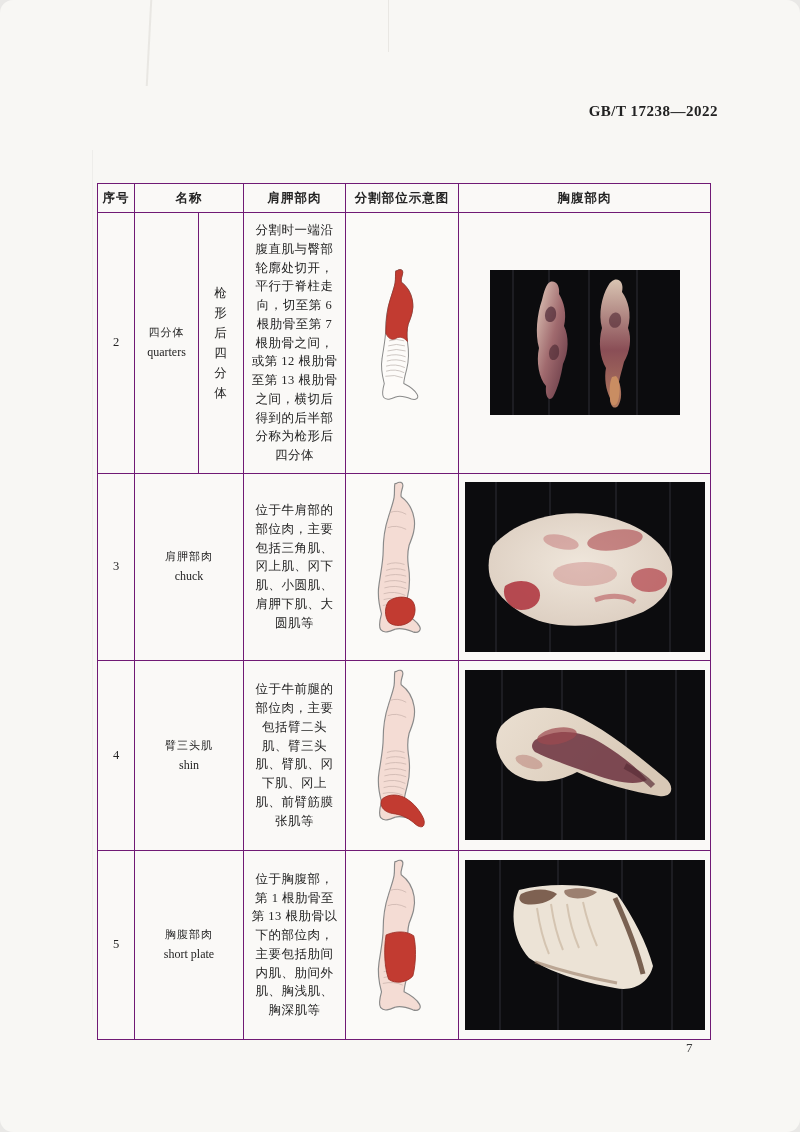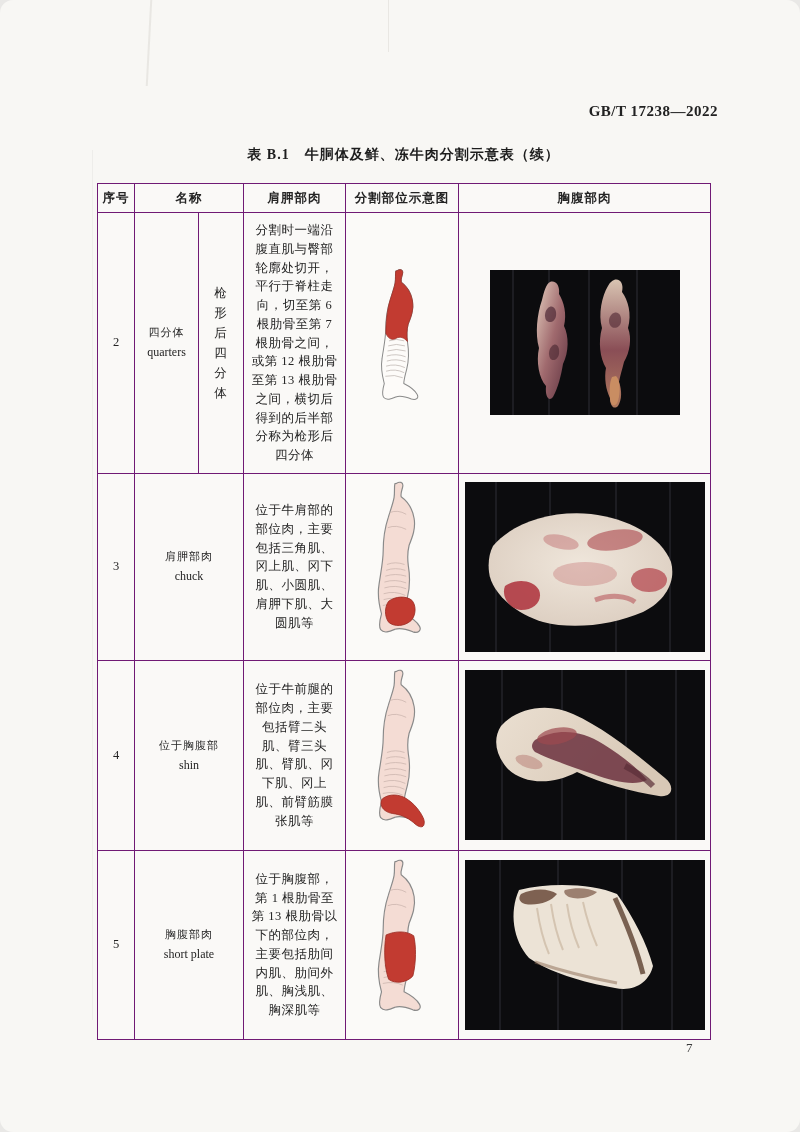--- a/index.html
+++ b/index.html
@@ -74,21 +74,20 @@
 </head>
 <body>
 
 <div class="page">
 
   <div class="artifact art-1"></div>
   <div class="artifact art-2"></div>
   <div class="artifact art-3"></div>
 
   <div class="doc-number">GB/T 17238—2022</div>
-  <div class="table-title">表 B.1　牛胴体及鲜、冻牛肉分割示意表（续）</div>
 
   <table class="std-table">
     <colgroup>
       <col style="width:37px">
         <col style="width:64px">
         <col style="width:45px">
       <col style="width:102px">
         <col style="width:113px">
         <col style="width:252px">
     </colgroup>
@@ -204,21 +203,21 @@
           <ellipse cx="120" cy="92" rx="32" ry="12" fill="#c67878" opacity=".4"></ellipse>
           <ellipse cx="96" cy="60" rx="18" ry="7" fill="#b95a60" opacity=".4" transform="rotate(12 96 60)"></ellipse>
           <path d="M130,118 C146,112 162,114 170,120" stroke="#b04048" stroke-width="5" fill="none" opacity=".5"></path>
         </svg>
       </td>
     </tr>
 
     <tr class="row-4">
       <td class="cell-index">4</td>
       <td class="cell-name" colspan="2">
-        <div class="name-cn">位于胸腹部</div>
+        <div class="name-cn">臂三头肌</div>
         <div class="name-en">shin</div>
       </td>
       <td class="cell-desc">位于牛前腿的部位肉，主要包括臂二头肌、臂三头肌、臂肌、冈下肌、冈上肌、前臂筋膜张肌等</td>
       <td class="cell-diagram">
         <svg width="92" height="176" viewBox="0 0 110 210">
           <path d="M48.5,5 C52,2.5 56.5,3.5 56,8 C55.5,12.5 53,16 54,21 C61,26 67.5,35 69.5,47 C71.5,59 67.5,69 63.5,79 C61.5,87 61.5,95 62.5,103 C64.5,115 64.5,129 61.5,141 C59.5,149 57.5,155 57.5,161 C63.5,164 72,169 76,176 C78.5,181 74.5,184.5 68,182.5 C60.5,179.5 52.5,177.5 46.5,179.5 C40.5,182 33.5,185 29.5,180 C26.5,175 28.5,168 30.5,161 C27.5,150 25.5,138 27.5,126 C29.5,112 32.5,98 32.5,86 C32.5,72 34.5,58 38.5,46 C41.5,36 44.5,28 45.5,22 C46.5,16 45.5,9 46.5,5.5 Z" fill="#f4dcd4" stroke="#8a8a8a" stroke-width="1.4"></path>
           <g stroke="#c9b3ac" stroke-width="0.9" fill="none">
             <path d="M37,102 Q47,98 58,102"></path>
                 <path d="M36,109 Q47,105 59,109"></path>
             <path d="M35,116 Q47,112 60,116"></path>

